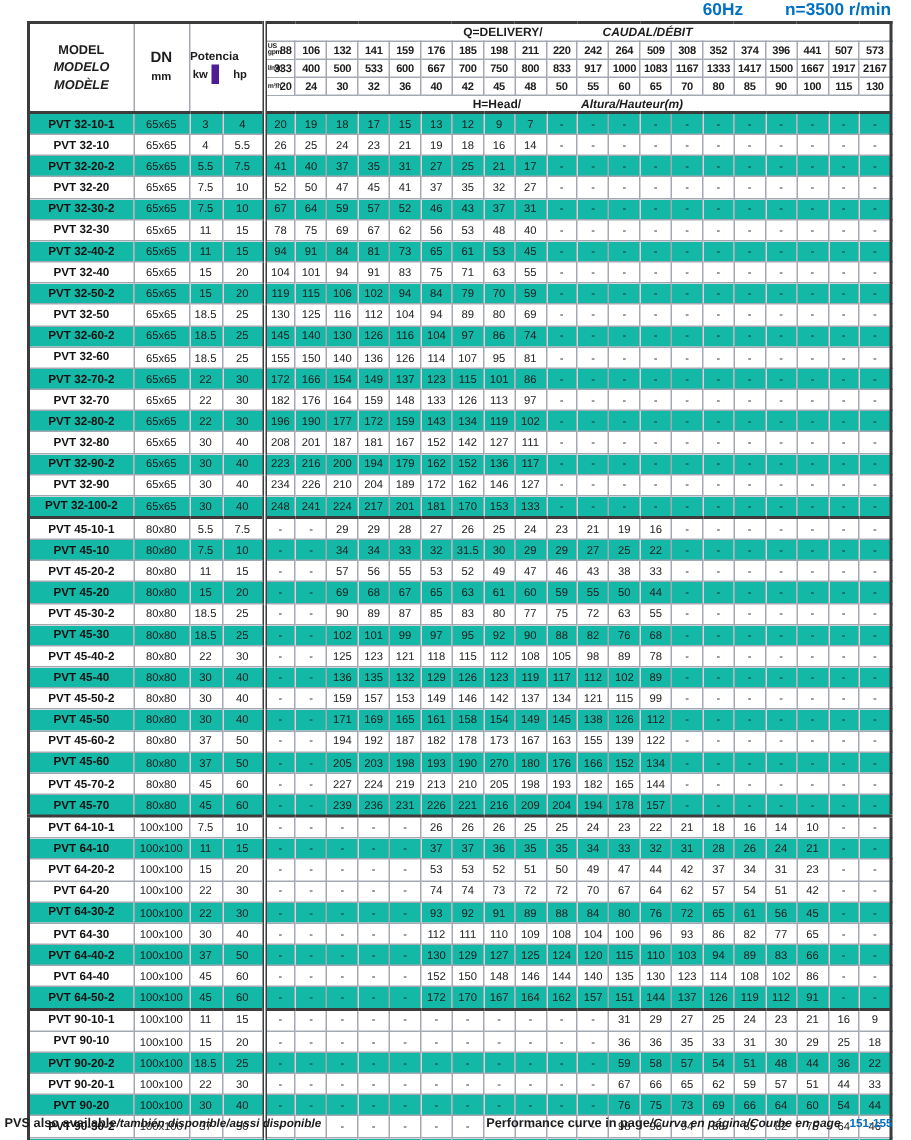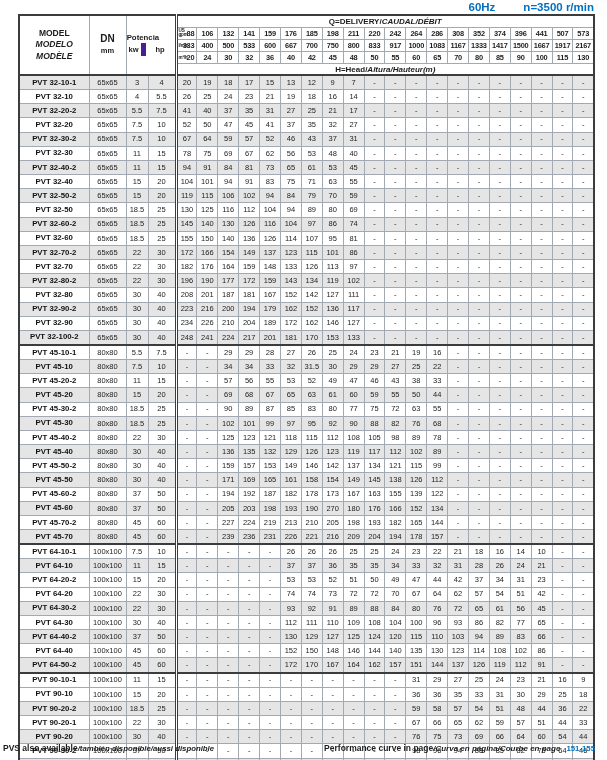--- a/index.html
+++ b/index.html
@@ -17,33 +17,33 @@
   .model-h .mn{display:block;}
   .dn-h .wrap,.pow-h .wrap{display:flex;flex-direction:column;height:100%;}
   .dn-h .dnl{flex:1;display:flex;align-items:center;justify-content:center;font-size:10px;}
   .dn-h .dnu{height:13px;font-size:7.5px;font-weight:bold;line-height:13px;}
   .pow-h .plines{flex:1;display:flex;flex-direction:row;align-items:center;justify-content:center;font-size:7.8px;line-height:1.15;}
   .pow-h .plines .alt{margin-left:34px;}
   .pow-h .kwhp{height:13px;display:flex;font-size:7.5px;line-height:13px;}
   .pow-h .kwhp .kw{width:14px;}
   .pow-h .kwhp .hp{flex:1;border-left:5px solid #4c1d95;}
   .q-h{font-size:8px;height:11px;}
-  .q-h .alt,.h-h .alt{font-style:italic;}
+  .q-h .alt,.h-h .alt{font-style:italic;padding-left:40px;}
   .h-h{font-size:8px;height:10px;}
   .r-v th{font-size:7.4px;height:11px;letter-spacing:-0.2px;}
   .ucell{position:relative;}
   .ucell .unit{position:absolute;left:1px;top:50%;transform:translateY(-50%);
                font-size:4.6px;line-height:1.05;text-align:left;font-weight:bold;}
   .ucell .uval{display:block;text-align:right;padding-right:2px;}
   
   .dl{border-left:3px double #3c3c3c;}
   
   tbody td{height:13.16px;font-size:7.5px;line-height:1;}
   tbody td.model{font-size:7.8px;font-weight:bold;color:#111;}
-  tbody tr.shade{background:#e5e5e5;}
+  tbody tr.shade{background:#14b8a6;}
   tbody tr.gs td{border-top:2px solid #3c3c3c;}
   
   .footer{position:absolute;left:3px;right:12px;top:743px;display:flex;justify-content:space-between;align-items:baseline;}
   .f-left{font-size:8.5px;}
   .f-left b{font-weight:bold;}
   .f-left i{font-size:7.8px;font-weight:bold;}
   .f-right{font-size:8.5px;font-weight:bold;}
   .f-right i{font-size:8px;}
   .f-right .pages{color:#0070c0;margin-left:6px;font-size:7.8px;margin-top:14px;}
 </style>
@@ -100,21 +100,21 @@
         <th>132</th>
         <th>141</th>
         <th>159</th>
         <th>176</th>
         <th>185</th>
         <th>198</th>
         <th>211</th>
         <th>220</th>
         <th>242</th>
         <th>264</th>
-        <th>286</th>
+        <th>509</th>
         <th>308</th>
         <th>352</th>
         <th>374</th>
         <th>396</th>
         <th>441</th>
         <th>507</th>
         <th>573</th>
       </tr>
     <tr class="r-v" id="lmin-row">
         <th class="ucell dl">

